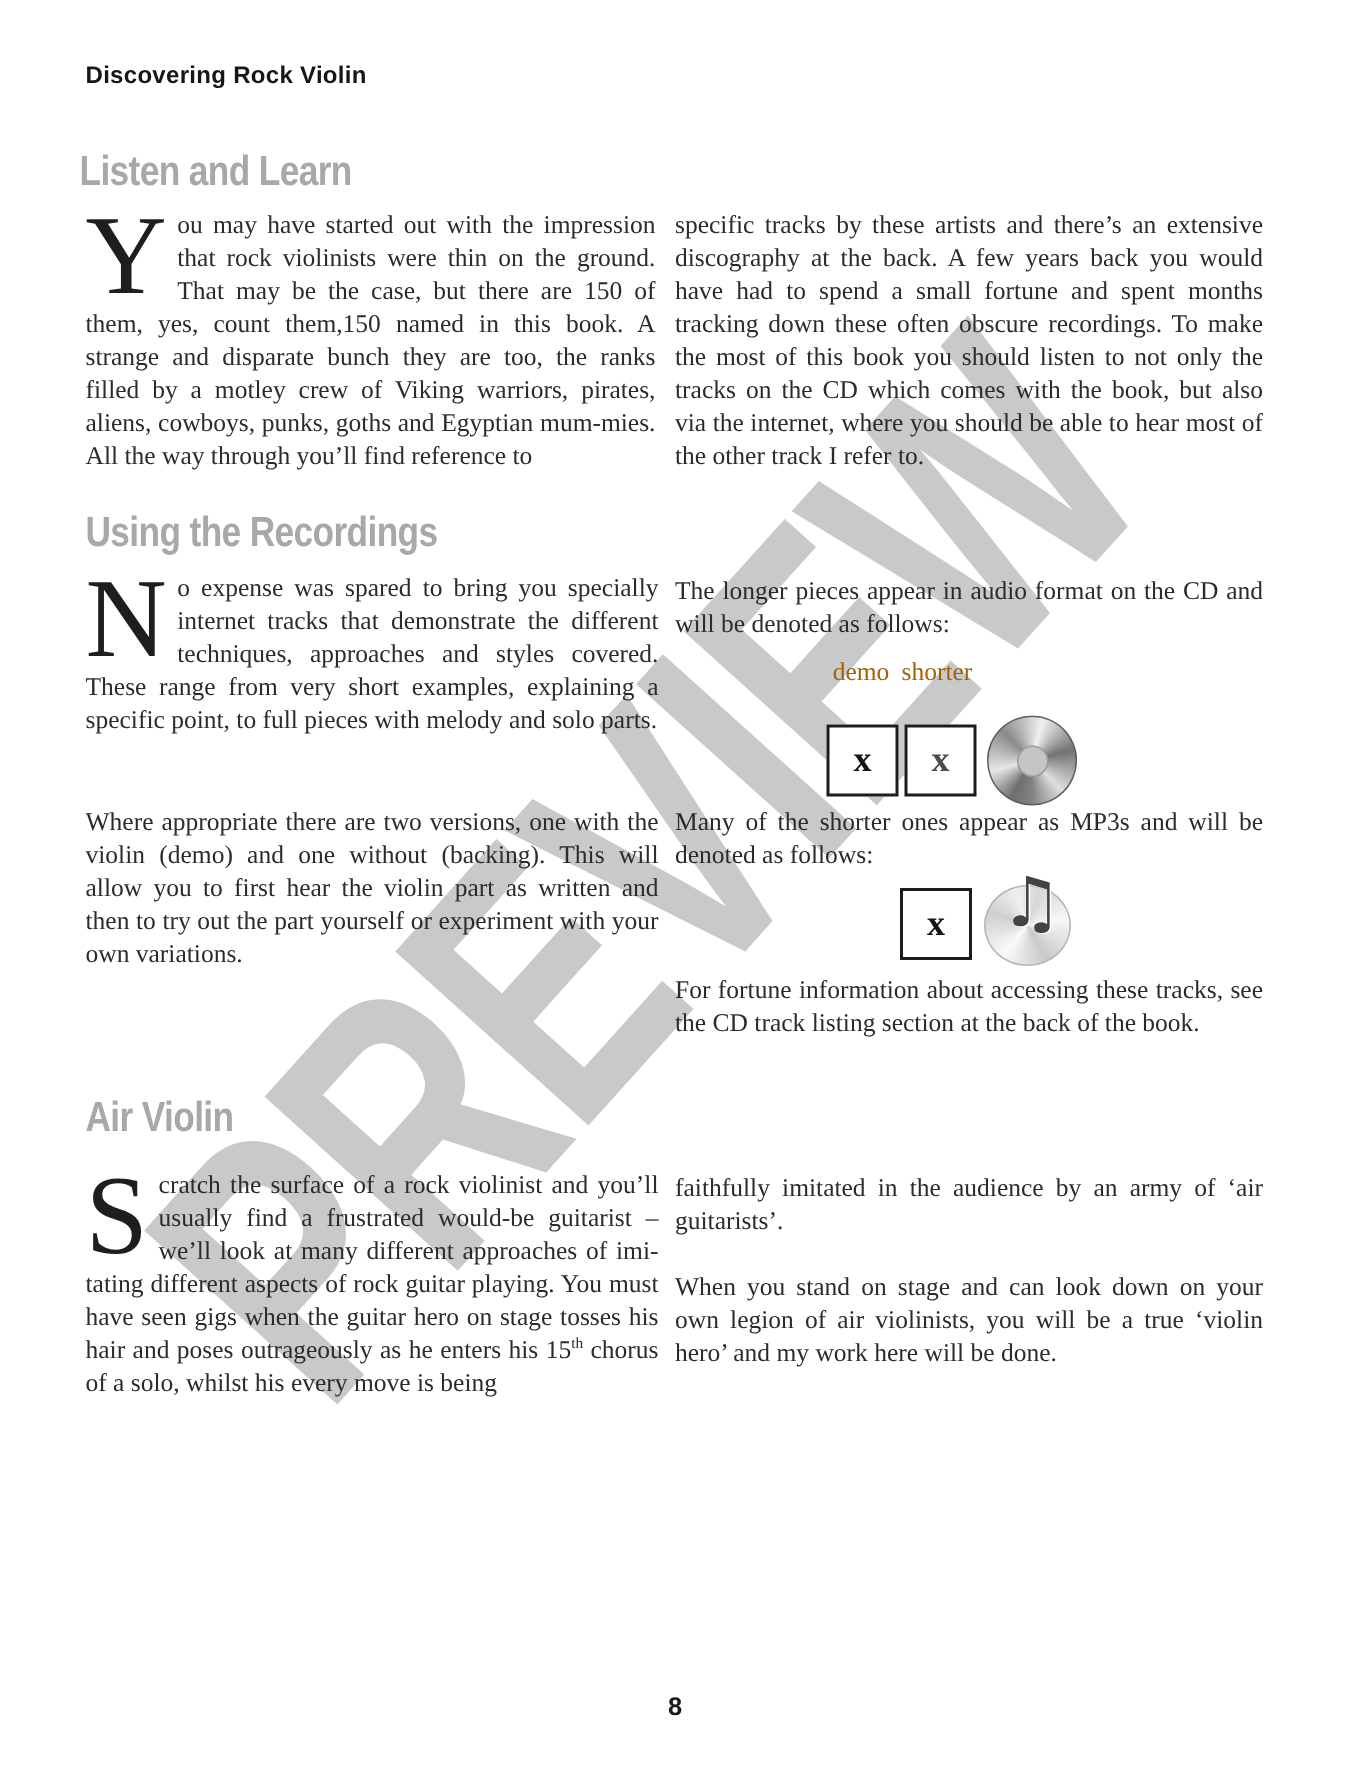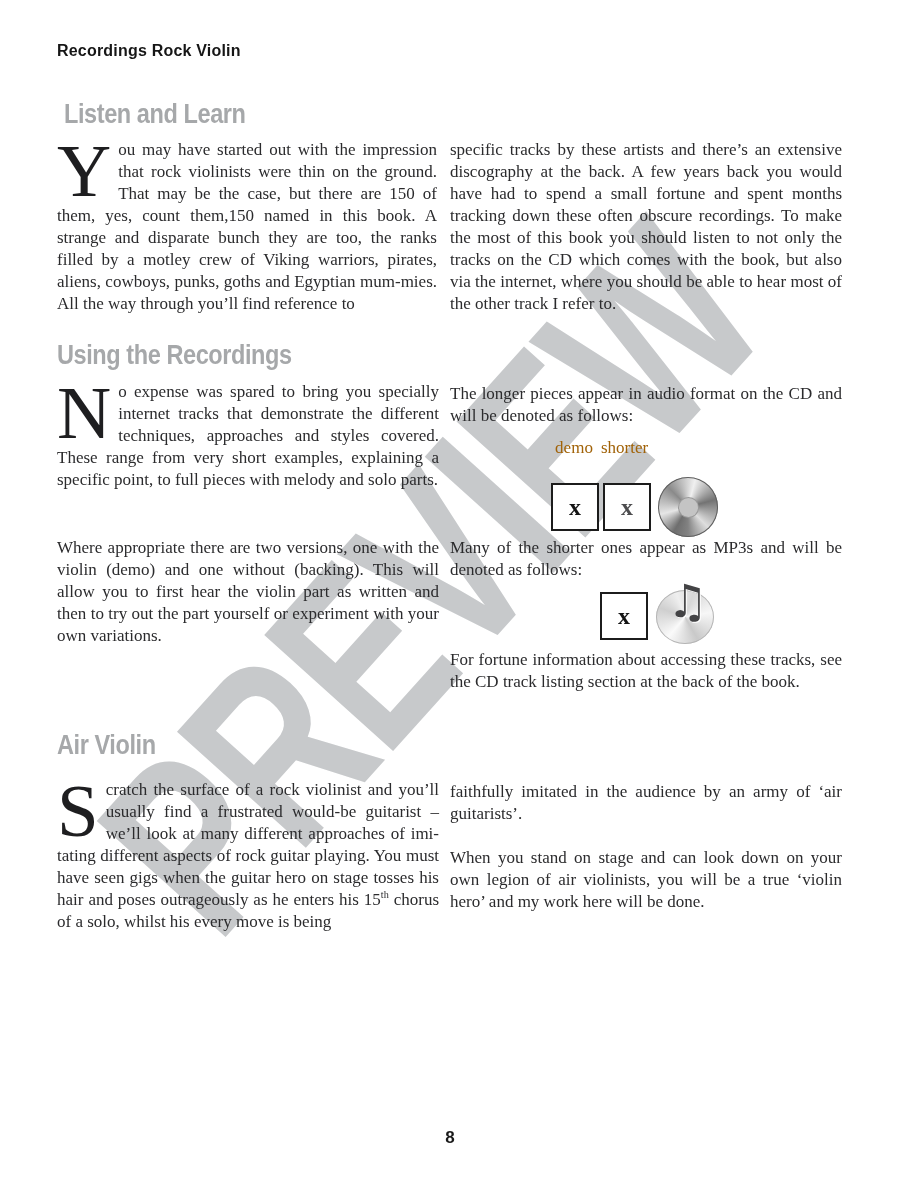--- a/index.html
+++ b/index.html
@@ -83,23 +83,23 @@
     font-weight:600;color:#1a1a1a;
   }
 </style>
 </head>
 <body>
 
 <div class="page">
 
   <div class="watermark">PREVIEW</div>
 
-  <div class="blk running-head" style="left:57px;top:42px;">Recordings Rock Violin</div>
+  <div class="blk running-head" style="left:57px;top:42px;">Discovering Rock Violin</div>
 
-  <h2 class="blk hd" style="left:64px;top:98px;">
+  <h2 class="blk hd" style="left:53px;top:98px;">
     <span class="hd-in">Listen and Learn</span>
   </h2>
 
   <p class="blk body-p" style="left:57px;top:139px;width:380px;">
     <span class="dropcap">Y</span><span>ou may have started out with the impression that rock violinists were thin on the ground. That may be the case, but there are 150 of them, yes, count them,150 named in this book. A strange and disparate bunch they are too, the ranks filled by a motley crew of Viking warriors, pirates, aliens, cowboys, punks, goths and Egyptian mum-mies. All the way through you’ll find reference to</span>
   </p>
 
   <p class="blk body-p" style="left:450px;top:139px;width:392px;">specific tracks by these artists and there’s an extensive discography at the back. A few years back you would have had to spend a small fortune and spent months tracking down these often obscure recordings. To make the most of this book you should listen to not only the tracks on the CD which comes with the book, but also via the internet, where you should be able to hear most of the other track I refer to.</p>
 
   <h2 class="blk hd" style="left:57px;top:339px;">

